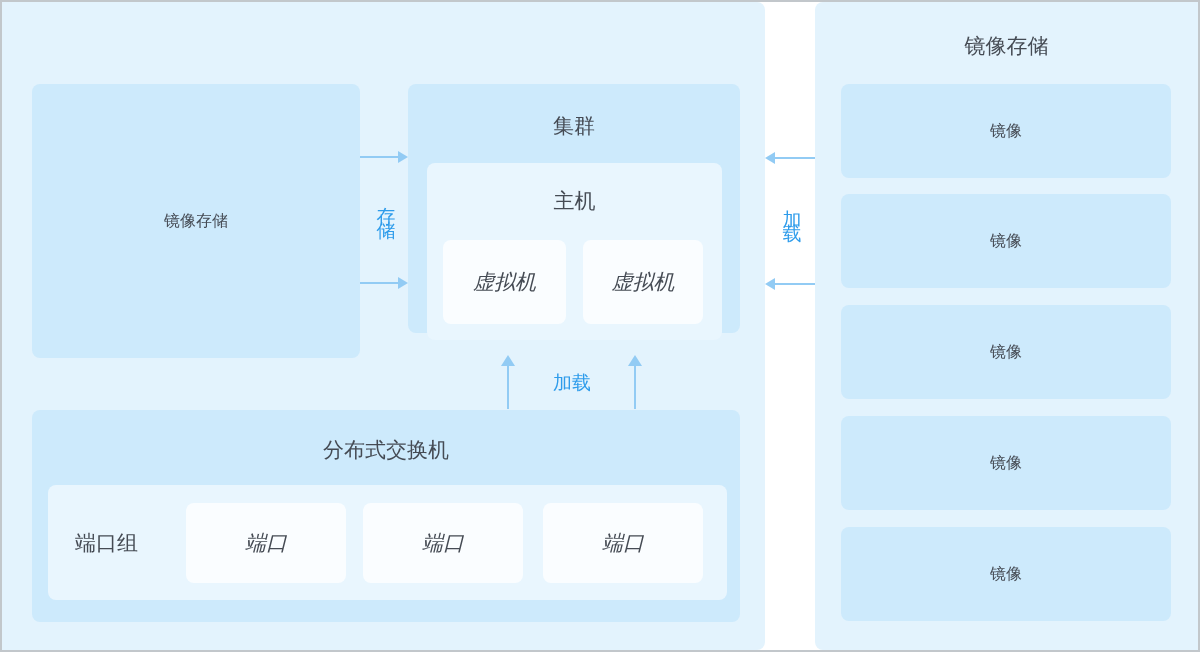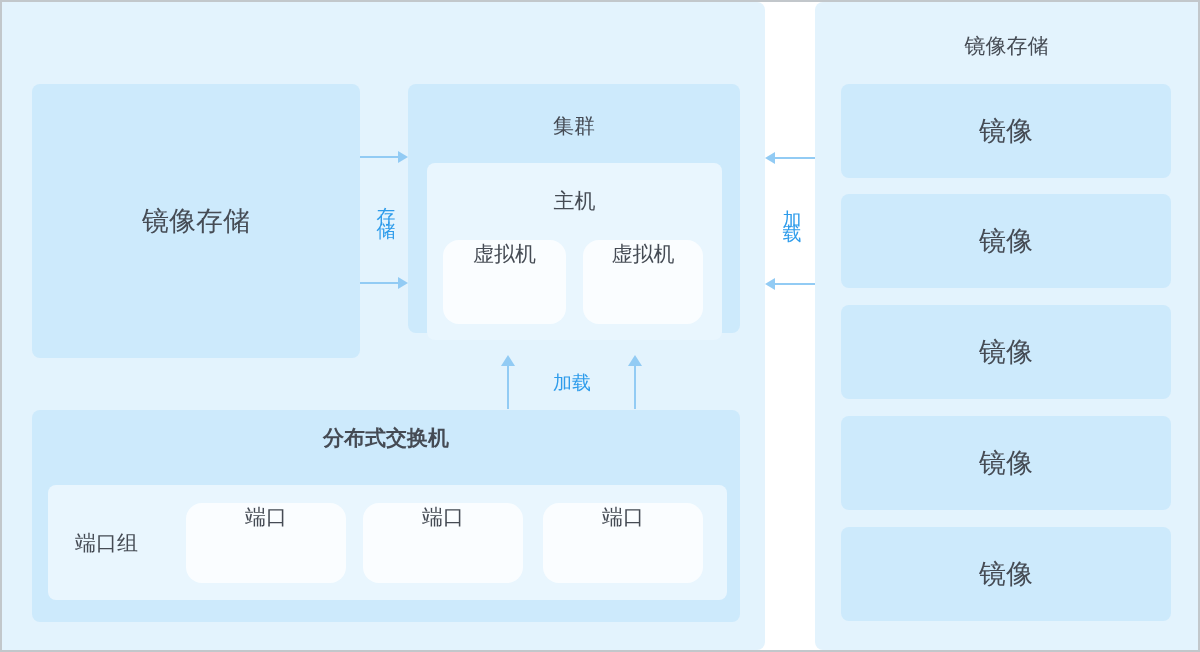--- a/index.html
+++ b/index.html
@@ -40,33 +40,34 @@
     border-radius: 8px;
   }
   .inner-box {
     position: absolute;
     background: #e9f6fe;
     border-radius: 8px;
   }
   .leaf-box {
     position: absolute;
     background: #fafdff;
-    border-radius: 16px;
+    border-radius: 8px;
     display: flex;
-    align-items: flex-start;
+    align-items: center;
     justify-content: center;
     font-size: 21px;
+    font-style: italic;
   }
   .center-label {
     position: absolute;
     inset: 0;
     display: flex;
     align-items: center;
     justify-content: center;
-    font-size: 27px;
+    font-size: 16px;
   }
   .box-title {
     display: block;
     text-align: center;
     font-size: 21px;
     line-height: 28px;
   }
   
   .h-arrow { position: absolute; width: 48px; height: 12px; }
   .h-arrow .shaft {
@@ -129,21 +130,21 @@
         <div class="leaf-box" style="left:16px; top:77px; width:123px; height:84px;">
           <span>虚拟机</span>
         </div>
         <div class="leaf-box" style="left:156px; top:77px; width:120px; height:84px;">
           <span>虚拟机</span>
         </div>
       </div>
     </div>
 
     <div class="box" style="left:30px; top:408px; width:708px; height:212px;">
-      <span class="box-title" style="margin-top:14px;font-weight:bold;">分布式交换机</span>
+      <span class="box-title" style="margin-top:26px;">分布式交换机</span>
 
       <div class="inner-box" style="left:16px; top:75px; width:679px; height:115px;">
         <div style="position:absolute; left:27px; top:0; height:100%;
                     display:flex; align-items:center; font-size:21px;">端口组</div>
 
         <div class="leaf-box" style="left:138px; top:18px; width:160px; height:80px;">
           <span>端口</span>
         </div>
         <div class="leaf-box" style="left:315px; top:18px; width:160px; height:80px;">
           <span>端口</span>

